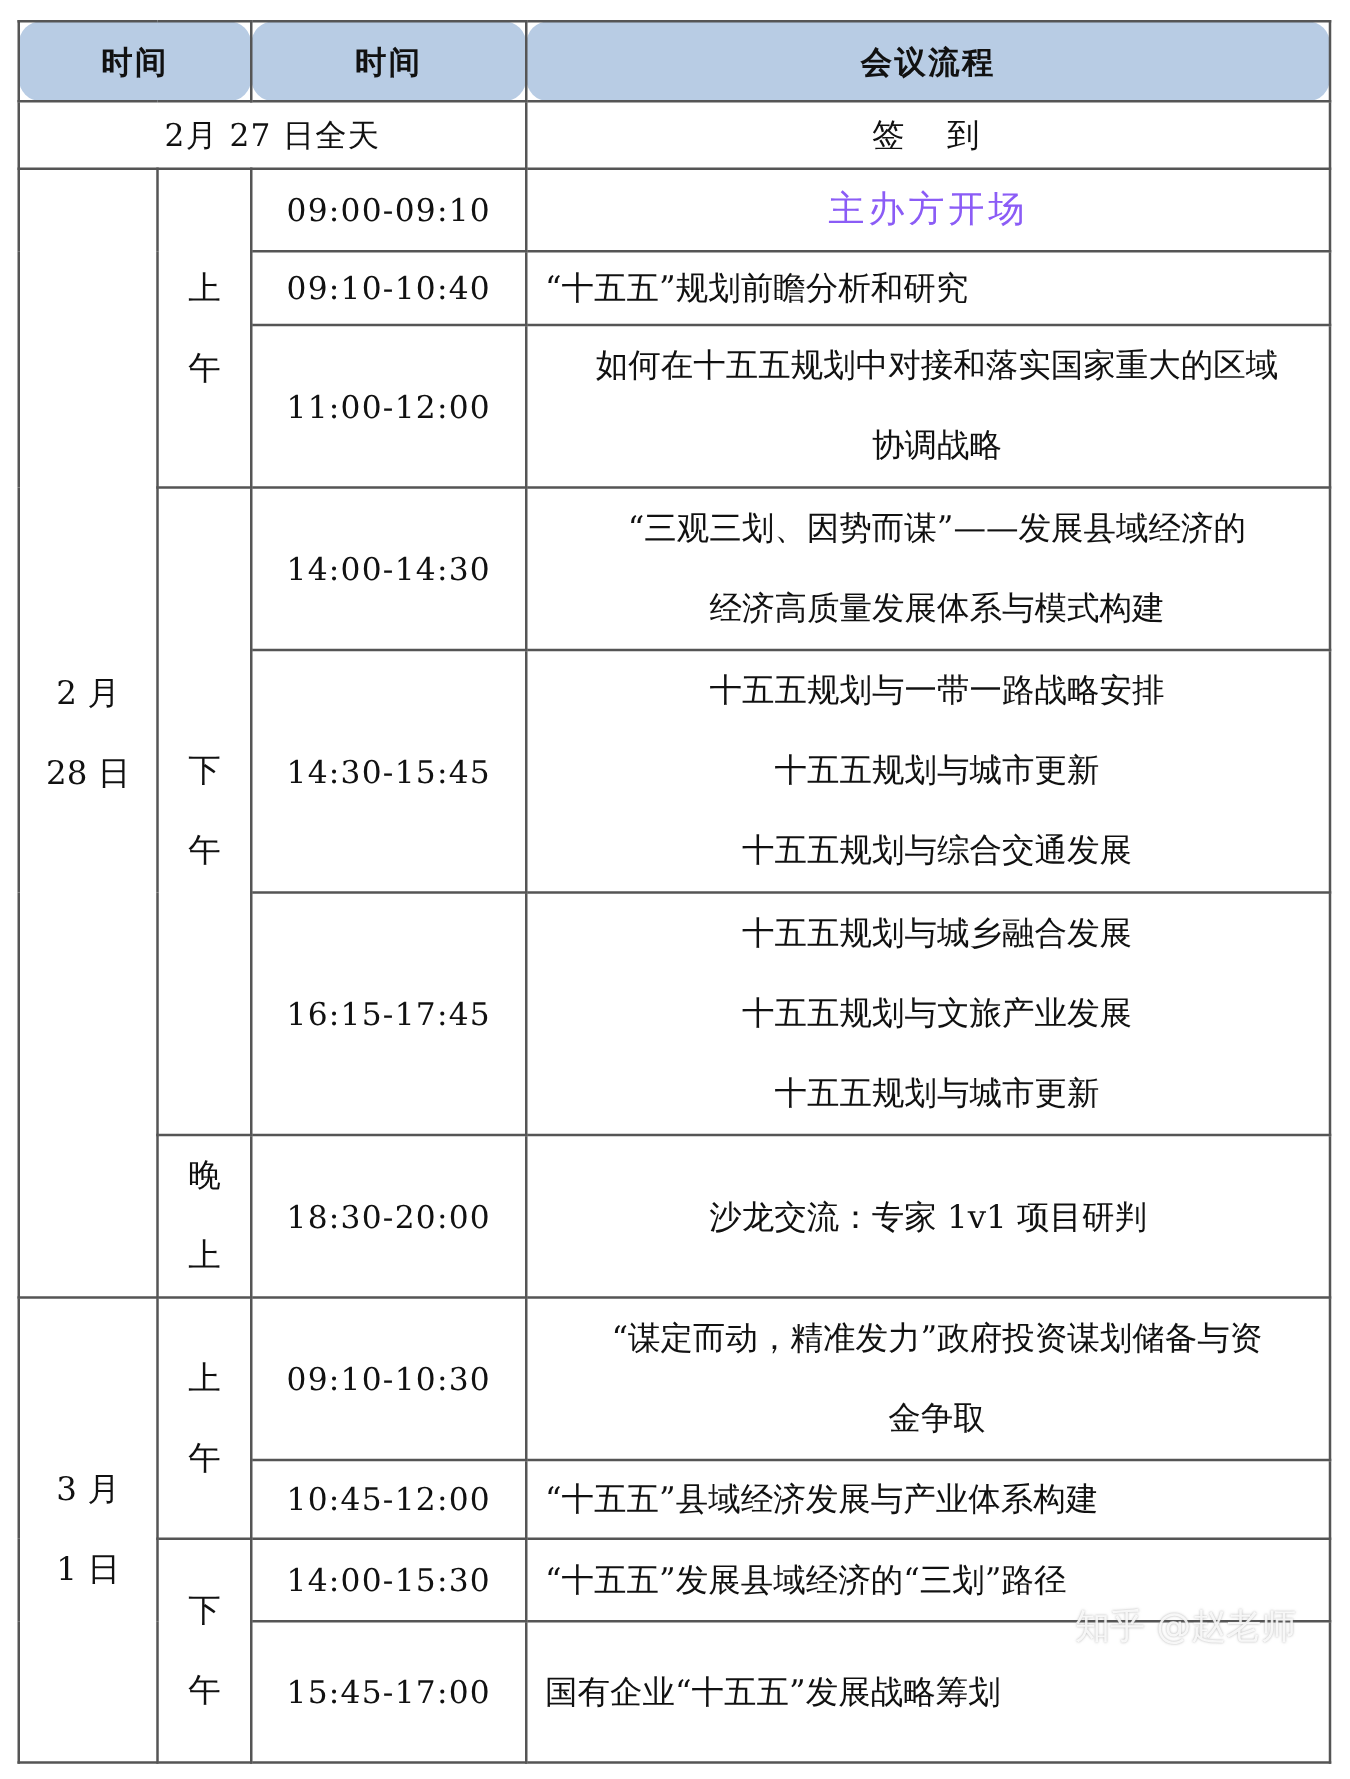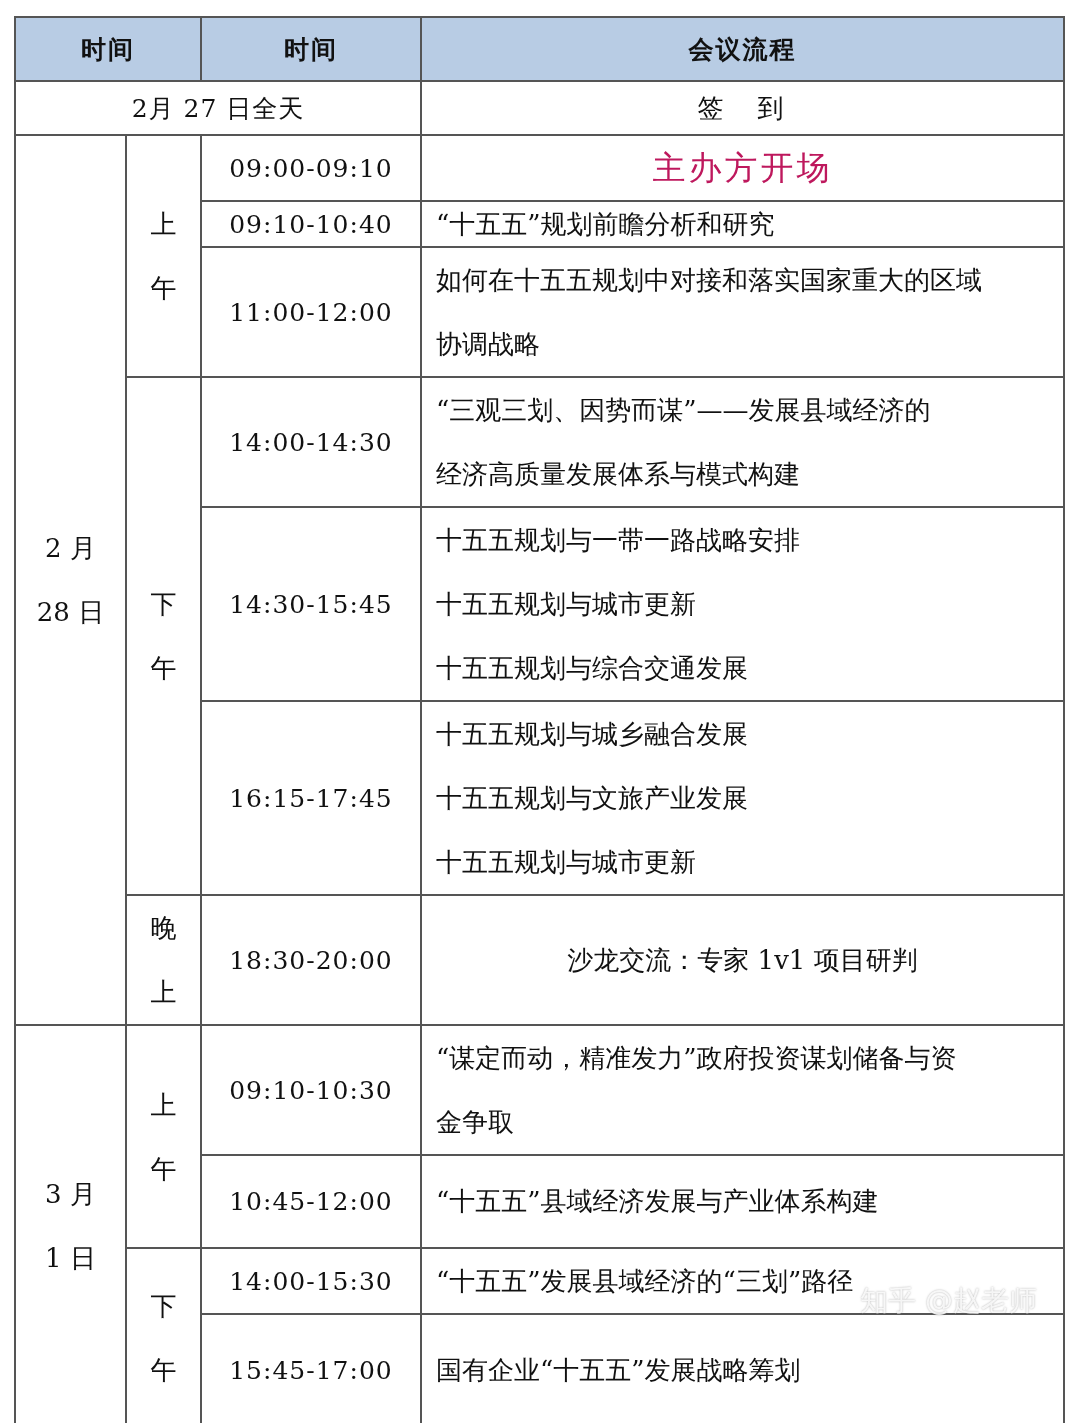--- a/index.html
+++ b/index.html
@@ -2,26 +2,26 @@
 <html><head>
 <meta charset="utf-8">
 <style>
   html, body { margin: 0; padding: 0; background: #ffffff; }
   body { width: 1080px; height: 1423px; position: relative; overflow: hidden;
          font-family: "DejaVu Serif", "Liberation Serif", serif; color: #111; }
   table { position: absolute; left: 14px; top: 16px; width: 1049px;
           border-collapse: collapse; table-layout: fixed; }
   td, th { border: 2px solid #555; padding: 0; text-align: center; vertical-align: middle;
            font-size: 26px; font-weight: normal; }
-  th { background: #b8cce4; height: 62px; font-family: Liberation Serif, serif; font-weight: bold; font-size: 25px; letter-spacing: 2px; }
+  th { background: #b8cce4; height: 62px; font-family: Liberation Serif, serif; font-weight: bold; font-size: 25px; letter-spacing: 2px; border-radius: 18px; }
   .left { text-align: left; padding-left: 14px; margin-top: 28px; }
   .time { font-size: 25px; letter-spacing: 1px; }
-  .line { display: block; line-height: 64px; }
+  .line { display: block; line-height: 64px; text-align: center; }
   .vert { display: block; line-height: 64px; }
-  .muted { color: #be185d; font-family: "DejaVu Sans", sans-serif; font-size: 33px; letter-spacing: 3px; }
+  .muted { color: #8b5cf6; font-family: "DejaVu Sans", sans-serif; font-size: 29px; letter-spacing: 3px; }
   .wm { position: absolute; left: 860px; top: 1282px; color: rgba(255,255,255,0.85);
         font-family: "DejaVu Sans", sans-serif; font-size: 28px;
         text-shadow: 0 0 2px rgba(120,120,120,0.6); }
 </style>
 </head>
 <body>
 
 <table>
   <colgroup>
     <col style="width:111px">
@@ -48,21 +48,21 @@
         <span class="line">2 月</span>
         <span class="line">28 日</span>
       </td>
       <td rowspan="3">
         <span class="vert">上</span>
         <span class="vert">午</span>
       </td>
       <td class="time">09:00-09:10</td>
       <td class="muted">主办方开场</td>
     </tr>
-    <tr style="height:46px">
+    <tr style="height:59px">
       <td class="time">09:10-10:40</td>
       <td class="left">“十五五”规划前瞻分析和研究</td>
     </tr>
     <tr style="height:130px">
       <td class="time">11:00-12:00</td>
       <td class="left">
         <span class="line">如何在十五五规划中对接和落实国家重大的区域</span>
         <span class="line">协调战略</span>
       </td>
     </tr>
@@ -112,21 +112,21 @@
       <td rowspan="2">
         <span class="vert">上</span>
         <span class="vert">午</span>
       </td>
       <td class="time">09:10-10:30</td>
       <td class="left">
         <span class="line">“谋定而动，精准发力”政府投资谋划储备与资</span>
         <span class="line">金争取</span>
       </td>
     </tr>
-    <tr style="height:93px">
+    <tr style="height:63px">
       <td class="time">10:45-12:00</td>
       <td class="left">“十五五”县域经济发展与产业体系构建</td>
     </tr>
 
     <tr style="height:66px">
       <td rowspan="2">
         <span class="vert">下</span>
         <span class="vert">午</span>
       </td>
       <td class="time">14:00-15:30</td>

